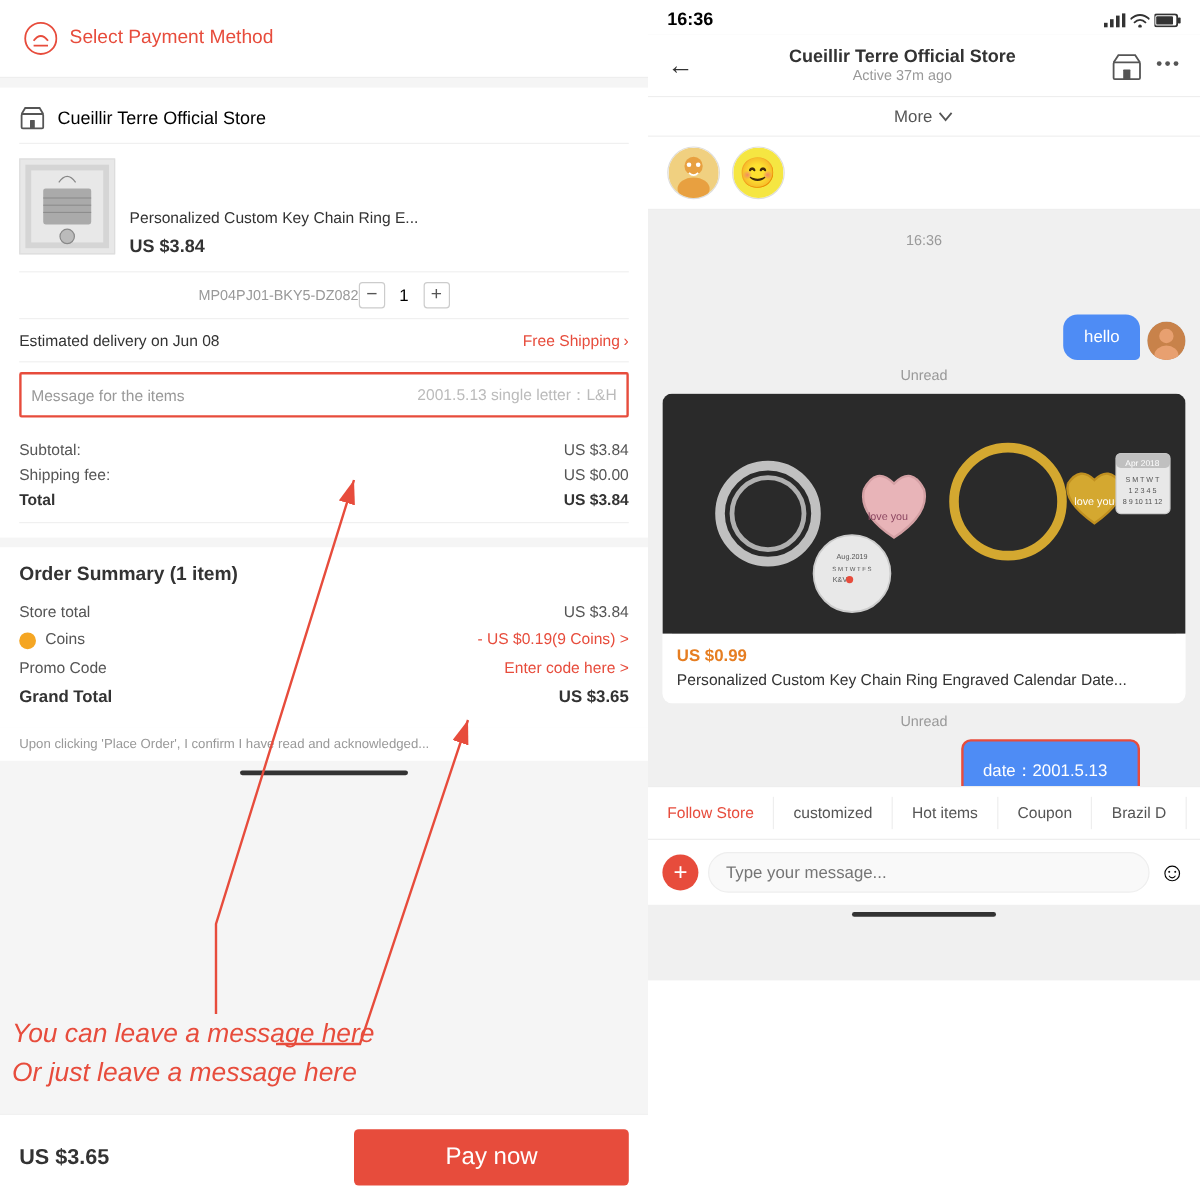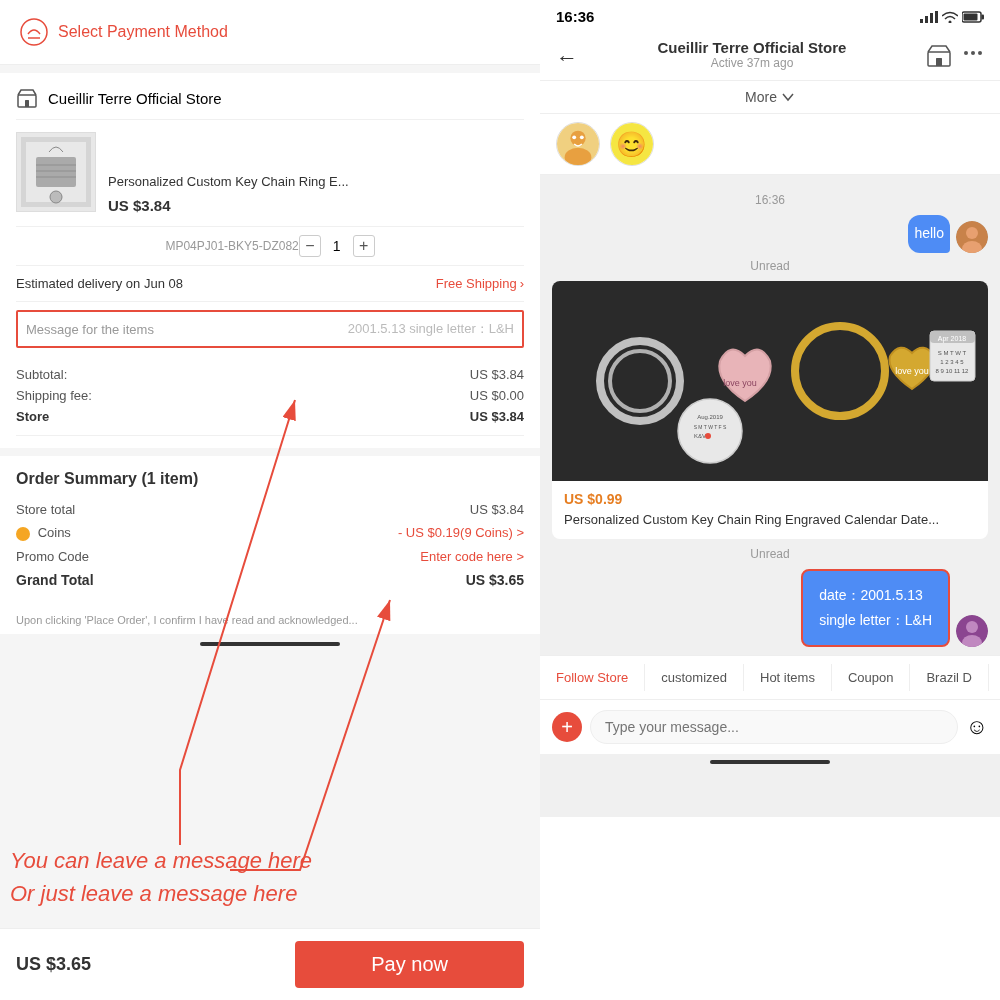--- a/index.html
+++ b/index.html
@@ -364,24 +364,25 @@
       width: 32px; height: 32px;
       border-radius: 50%;
       background: #ccc;
       flex-shrink: 0;
       overflow: hidden;
     }
     .bubble-avatar.right { margin-left: 6px; }
 
     .bubble {
       max-width: 220px;
-      padding: 9px 6px;
+      padding: 9px 17px;
       border-radius: 12px;
       font-size: 14px;
       line-height: 1.4;
+      margin-top: 47px;
     }
     .bubble.outgoing {
       background: #4e8cf5;
       color: #fff;
       border-bottom-right-radius: 4px;
     }
 
     .unread-label {
       text-align: center;
       font-size: 12px;
@@ -566,21 +567,21 @@
     <div class="cost-section">
       <div class="cost-row">
         <span>Subtotal:</span>
         <span>US $3.84</span>
       </div>
       <div class="cost-row">
         <span>Shipping fee:</span>
         <span>US $0.00</span>
       </div>
       <div class="cost-row total-row">
-        <span>Store</span>
+        <span>Total</span>
         <span>US $3.84</span>
       </div>
     </div>
   </div>
 
   <div class="order-summary">
     <div class="summary-title">Order Summary (1 item)</div>
     <div class="summary-row">
       <span>Store total</span>
       <span>US $3.84</span>

